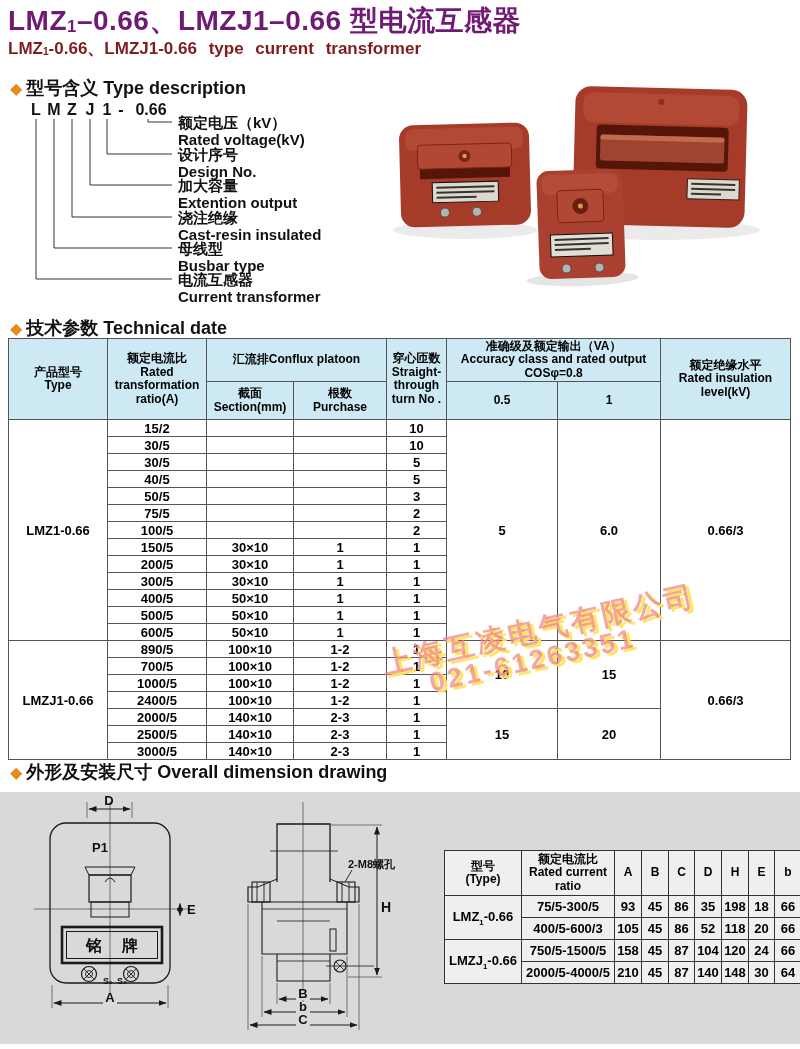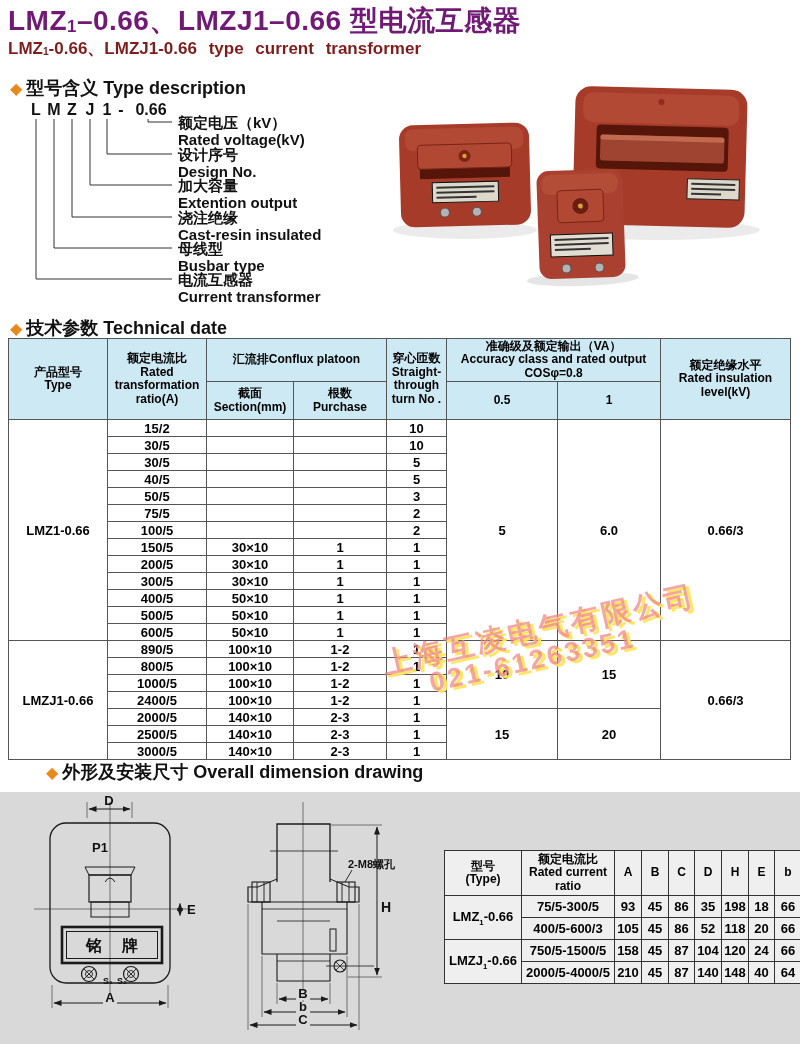--- a/index.html
+++ b/index.html
@@ -6,21 +6,21 @@
   #page{position:relative;width:800px;height:1049px;background:#fff;overflow:hidden;
         font-family:"Liberation Sans","DejaVu Sans",sans-serif;}
   
   .main-title{position:absolute;left:8px;top:2px;font-size:28px;font-weight:bold;color:#701a75;letter-spacing:0.5px;white-space:nowrap;}
   .main-title sub,.sub-title sub{font-size:60%;vertical-align:-0.1em;}
   .sub-title{position:absolute;left:8px;top:37px;font-size:17px;font-weight:bold;color:#7f1d1d;word-spacing:7px;white-space:nowrap;}
   .sec-head{position:absolute;font-size:18px;font-weight:bold;color:#111;white-space:nowrap;}
   .sec-head .diamond{color:#e8891d;font-size:16px;margin-right:4px;}
   #sec1{left:10px;top:76px;text-align:right;}
   #sec2{left:10px;top:316px;}
-  #sec3{left:10px;top:760px;margin-left:36px;}
+  #sec3{left:10px;top:760px;}
   
   #type-diagram{position:absolute;left:0;top:95px;}
   #product-photo{position:absolute;left:392px;top:78px;}
   svg text{font-family:"Liberation Sans","DejaVu Sans",sans-serif;}
   
   #tech-table{position:absolute;left:8px;top:338px;border-collapse:collapse;table-layout:fixed;width:782px;}
   #tech-table th,#tech-table td{border:1px solid #555;text-align:center;vertical-align:middle;overflow:hidden;}
   #tech-table th{background:#cde9f4;font-size:12px;font-weight:bold;line-height:1.12;white-space:pre-line;padding:1px 0;}
   #tech-table td{font-size:13px;font-weight:bold;height:16px;line-height:15px;padding:0;background:#fff;}
   #tech-table .hrow{height:38px;}
@@ -263,21 +263,21 @@
           <td rowspan="7">LMZJ1-0.66</td>
           <td>890/5</td>
           <td>100×10</td>
           <td>1-2</td>
           <td>1</td>
           <td rowspan="4">10</td>
           <td rowspan="4">15</td>
           <td rowspan="7">0.66/3</td>
         </tr>
         <tr>
-          <td>800/5</td>
+          <td>700/5</td>
           <td>100×10</td>
           <td>1-2</td>
           <td>1</td>
         </tr>
         <tr>
           <td>1000/5</td>
           <td>100×10</td>
           <td>1-2</td>
           <td>1</td>
         </tr>
@@ -469,19 +469,19 @@
             <td>24</td>
             <td>66</td>
           </tr>
           <tr>
             <td>2000/5-4000/5</td>
             <td>210</td>
             <td>45</td>
             <td>87</td>
             <td>140</td>
             <td>148</td>
-            <td>40</td>
+            <td>30</td>
             <td>64</td>
           </tr>
         </tbody>
     </table>
   </div>
 </div>
 
 </body></html>

